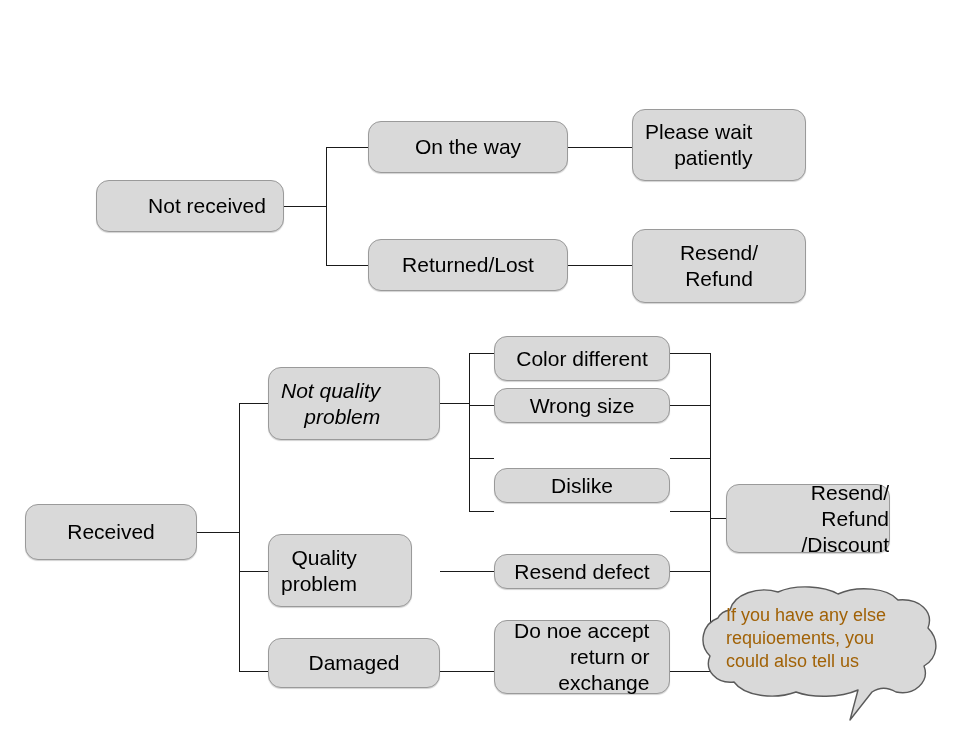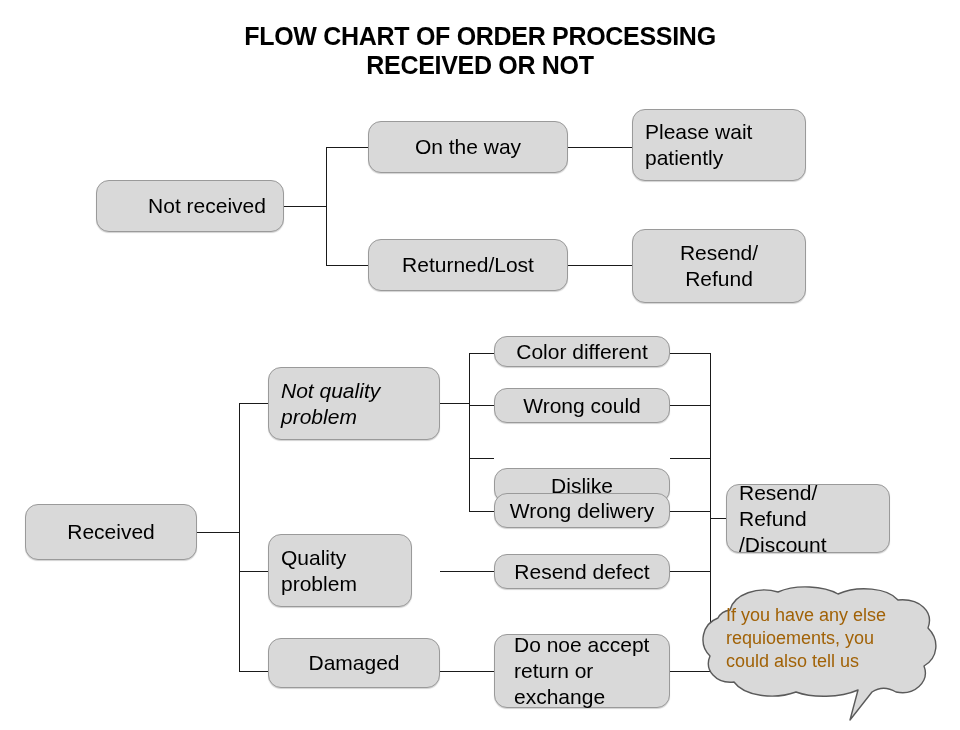--- a/index.html
+++ b/index.html
@@ -44,21 +44,21 @@
     display: flex;
     align-items: center;
     font-family: "Liberation Sans", sans-serif;
     font-size: 21px;
     line-height: 26px;
     color: #000000;
     white-space: pre-line;
     box-shadow: 0 1px 1px rgba(0,0,0,0.18);
   }
   .node.center { justify-content: center; text-align: center; padding: 0 6px; }
-  .node.left   { justify-content: flex-start; text-align: left; padding-left: 12px; }
+  .node.left   { justify-content: flex-start; text-align: right; padding-left: 12px; }
   
   .conn {
     position: absolute;
     background: #1a1a1a;
   }
   .conn.h { height: 1px; }
   .conn.v { width: 1px; }
   
   .bubble-wrap {
     position: absolute;
@@ -78,22 +78,20 @@
     line-height: 23px;
     color: #a16207;
     white-space: pre-line;
   }
 </style>
 </head>
 <body>
 
 <div id="canvas">
 
-  <div class="chart-title">FLOW CHART OF ORDER PROCESSING
-RECEIVED OR NOT</div>
 
   <div class="node center" style="left:96px; top:180px; width:188px; height:52px;padding-left:40px;">Not received</div>
 
   <div class="conn h" style="left:284px; top:206px; width:42px;"></div>
   <div class="conn v" style="left:326px; top:147px; height:119px;"></div>
 
   <div class="conn h" style="left:326px; top:147px; width:42px;"></div>
   <div class="node center" style="left:368px; top:121px; width:200px; height:52px;">On the way</div>
 
   <div class="conn h" style="left:568px; top:147px; width:64px;"></div>
@@ -120,36 +118,35 @@
   <div class="node left" style="left:268px; top:534px; width:144px; height:73px;">Quality
 problem</div>
 
   <div class="conn h" style="left:239px; top:671px; width:29px;"></div>
   <div class="node center" style="left:268px; top:638px; width:172px; height:50px;">Damaged</div>
 
   <div class="conn h" style="left:440px; top:403px; width:29px;"></div>
   <div class="conn v" style="left:469px; top:353px; height:159px;"></div>
 
   <div class="conn h" style="left:469px; top:353px; width:25px;"></div>
-  <div class="node center" style="left:494px; top:336px; width:176px; height:31px;">Color different</div>
+  <div class="node center" style="left:494px; top:336px; width:176px; height:45px;">Color different</div>
 
   <div class="conn h" style="left:469px; top:405px; width:25px;"></div>
-  <div class="node center" style="left:494px; top:388px; width:176px; height:35px;">Wrong could</div>
+  <div class="node center" style="left:494px; top:388px; width:176px; height:35px;">Wrong size</div>
 
   <div class="conn h" style="left:469px; top:458px; width:25px;"></div>
   <div class="node center" style="left:494px; top:440px; width:176px; height:35px;margin-top:28px;">Dislike</div>
 
   <div class="conn h" style="left:469px; top:511px; width:25px;"></div>
-  <div class="node center" style="left:494px; top:493px; width:176px; height:35px;">Wrong deliwery</div>
 
   <div class="conn h" style="left:440px; top:571px; width:54px;"></div>
   <div class="node center" style="left:494px; top:554px; width:176px; height:35px;">Resend defect</div>
 
   <div class="conn h" style="left:440px; top:671px; width:54px;"></div>
-  <div class="node left" style="left:494px; top:634px; width:176px; height:74px;padding-left:19px;">Do noe accept
+  <div class="node left" style="left:494px; top:620px; width:176px; height:74px;padding-left:19px;">Do noe accept
 return or
 exchange</div>
 
   <div class="conn h" style="left:670px; top:353px; width:40px;"></div>
   <div class="conn h" style="left:670px; top:405px; width:40px;"></div>
   <div class="conn h" style="left:670px; top:458px; width:40px;"></div>
   <div class="conn h" style="left:670px; top:511px; width:40px;"></div>
   <div class="conn h" style="left:670px; top:571px; width:40px;"></div>
   <div class="conn h" style="left:670px; top:671px; width:40px;"></div>
 

